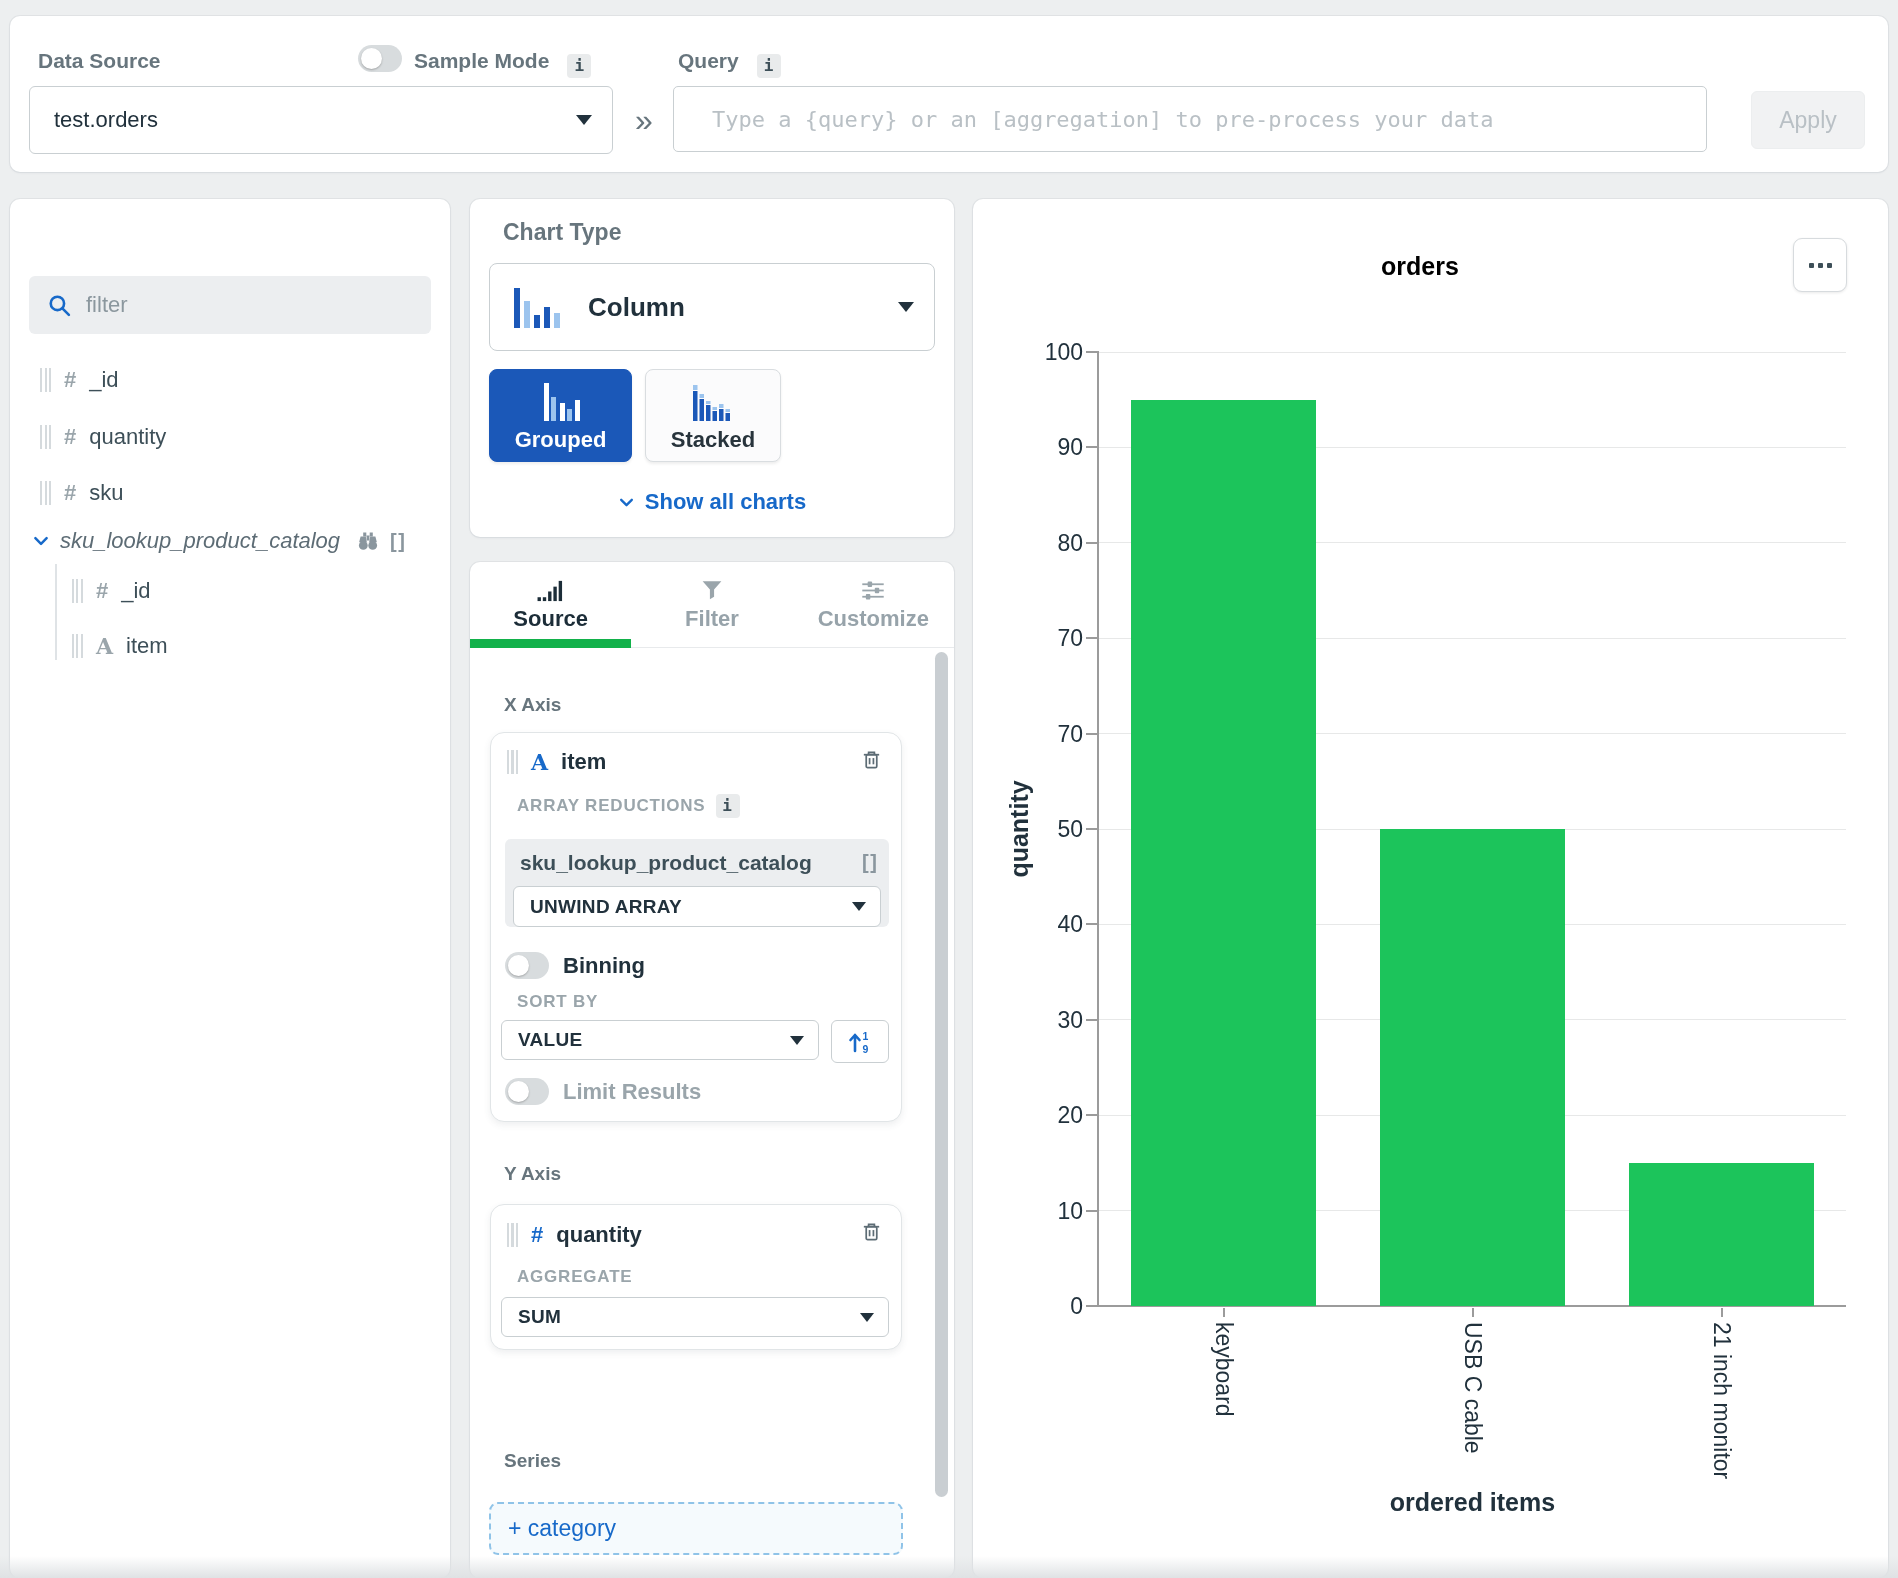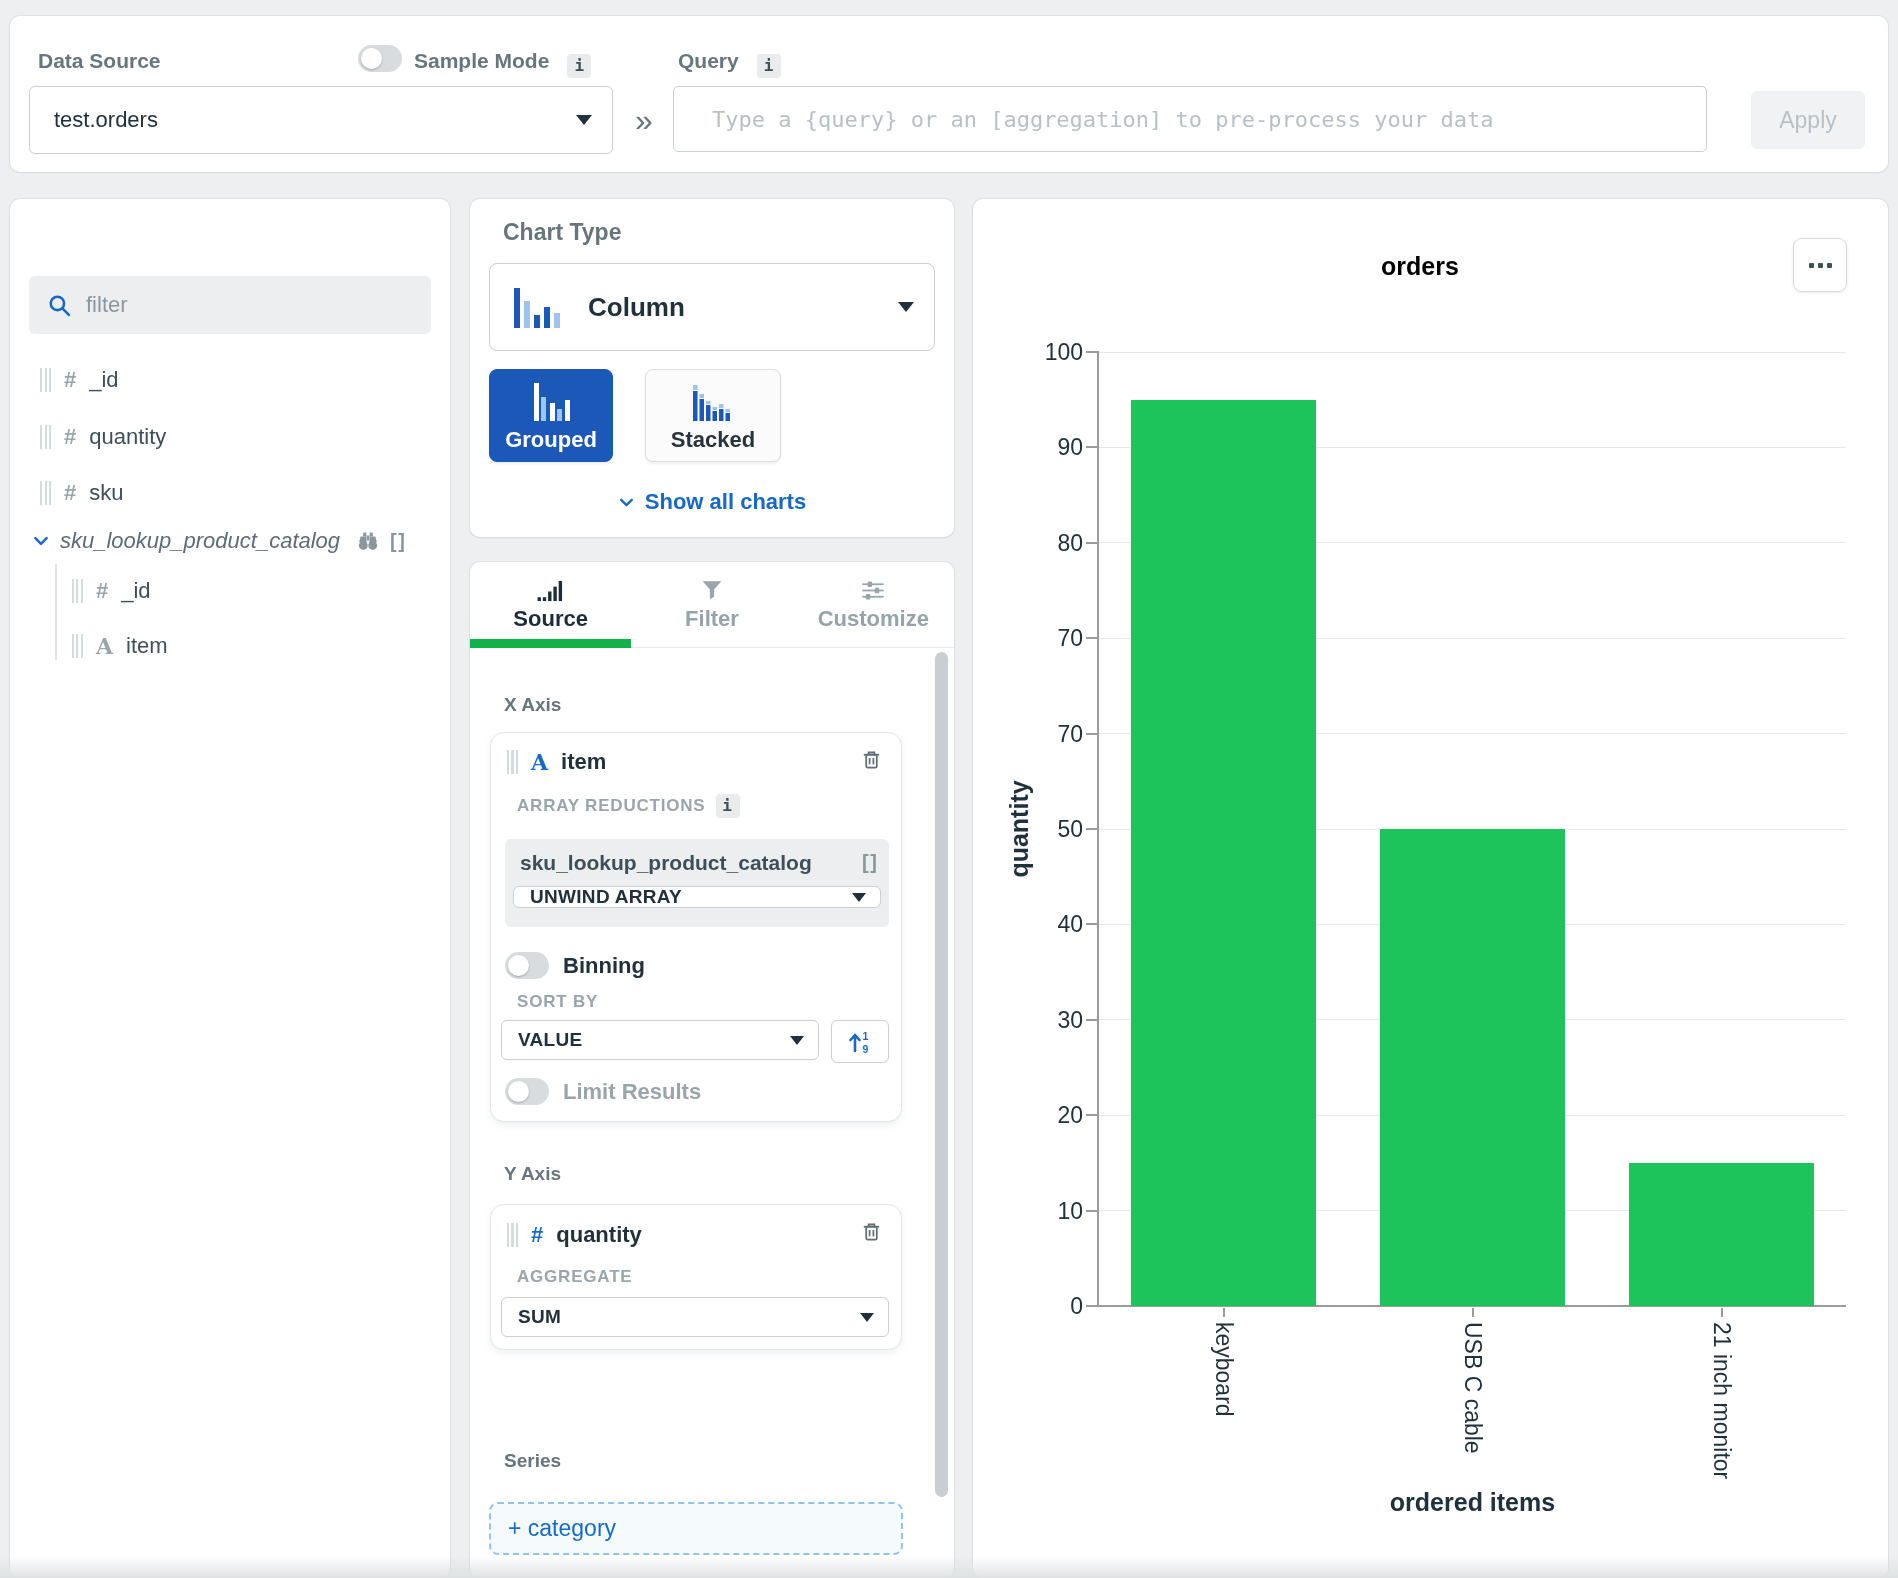--- a/index.html
+++ b/index.html
@@ -204,21 +204,21 @@
           <rect x="2" y="4" width="6" height="40" fill="#1b58b8"></rect>
           <rect x="12" y="17" width="6" height="27" fill="#9cc4ee"></rect>
           <rect x="22" y="31" width="6" height="13" fill="#1b58b8"></rect>
           <rect x="32" y="23" width="6" height="21" fill="#1b58b8"></rect>
           <rect x="42" y="29" width="6" height="15" fill="#9cc4ee"></rect>
         </svg>
       <span class="name">Column</span>
       <span class="tri"></span>
     </div>
 
-    <div class="variant sel" style="left:19px;width:124px;">
+    <div class="variant sel" style="left:19px;width:143px;">
       <svg width="48" height="46" viewBox="0 0 48 46">
           <rect x="7" y="4" width="5" height="38" fill="#fff"></rect>
           <rect x="14" y="18" width="5" height="24" fill="#9cc4ee"></rect>
           <rect x="23" y="24" width="5" height="18" fill="#fff"></rect>
           <rect x="30" y="30" width="5" height="12" fill="#9cc4ee"></rect>
           <rect x="38" y="21" width="5" height="21" fill="#fff"></rect>
         </svg>
       <span class="vlabel">Grouped</span>
     </div>
     <div class="variant" style="left:175px;width:136px;">
@@ -301,21 +301,21 @@
             <line x1="14" y1="10.5" x2="14" y2="17"></line>
           </svg>
       </span>
       <div class="caps" style="left:26px;top:61px;">
         <span>ARRAY REDUCTIONS</span>
         <span class="ibadge">i</span>
       </div>
       <div class="subcard" style="top:106px;">
         <span class="scname">sku_lookup_product_catalog</span>
         <span class="arr-glyph">[ ]</span>
-        <div class="dd" style="left:8px;top:47px;width:368px;height:22px;">
+        <div class="dd" style="left:8px;top:47px;width:368px;height:41px;">
           <span class="ddval">UNWIND ARRAY</span>
           <span class="tri" style="margin-left:auto;"></span>
         </div>
       </div>
       <div class="togglerow" style="top:219px;">
         <span class="toggle"></span>
         <span class="tlabel">Binning</span>
       </div>
       <div class="caps" style="left:26px;top:259px;">
         <span>SORT BY</span>

